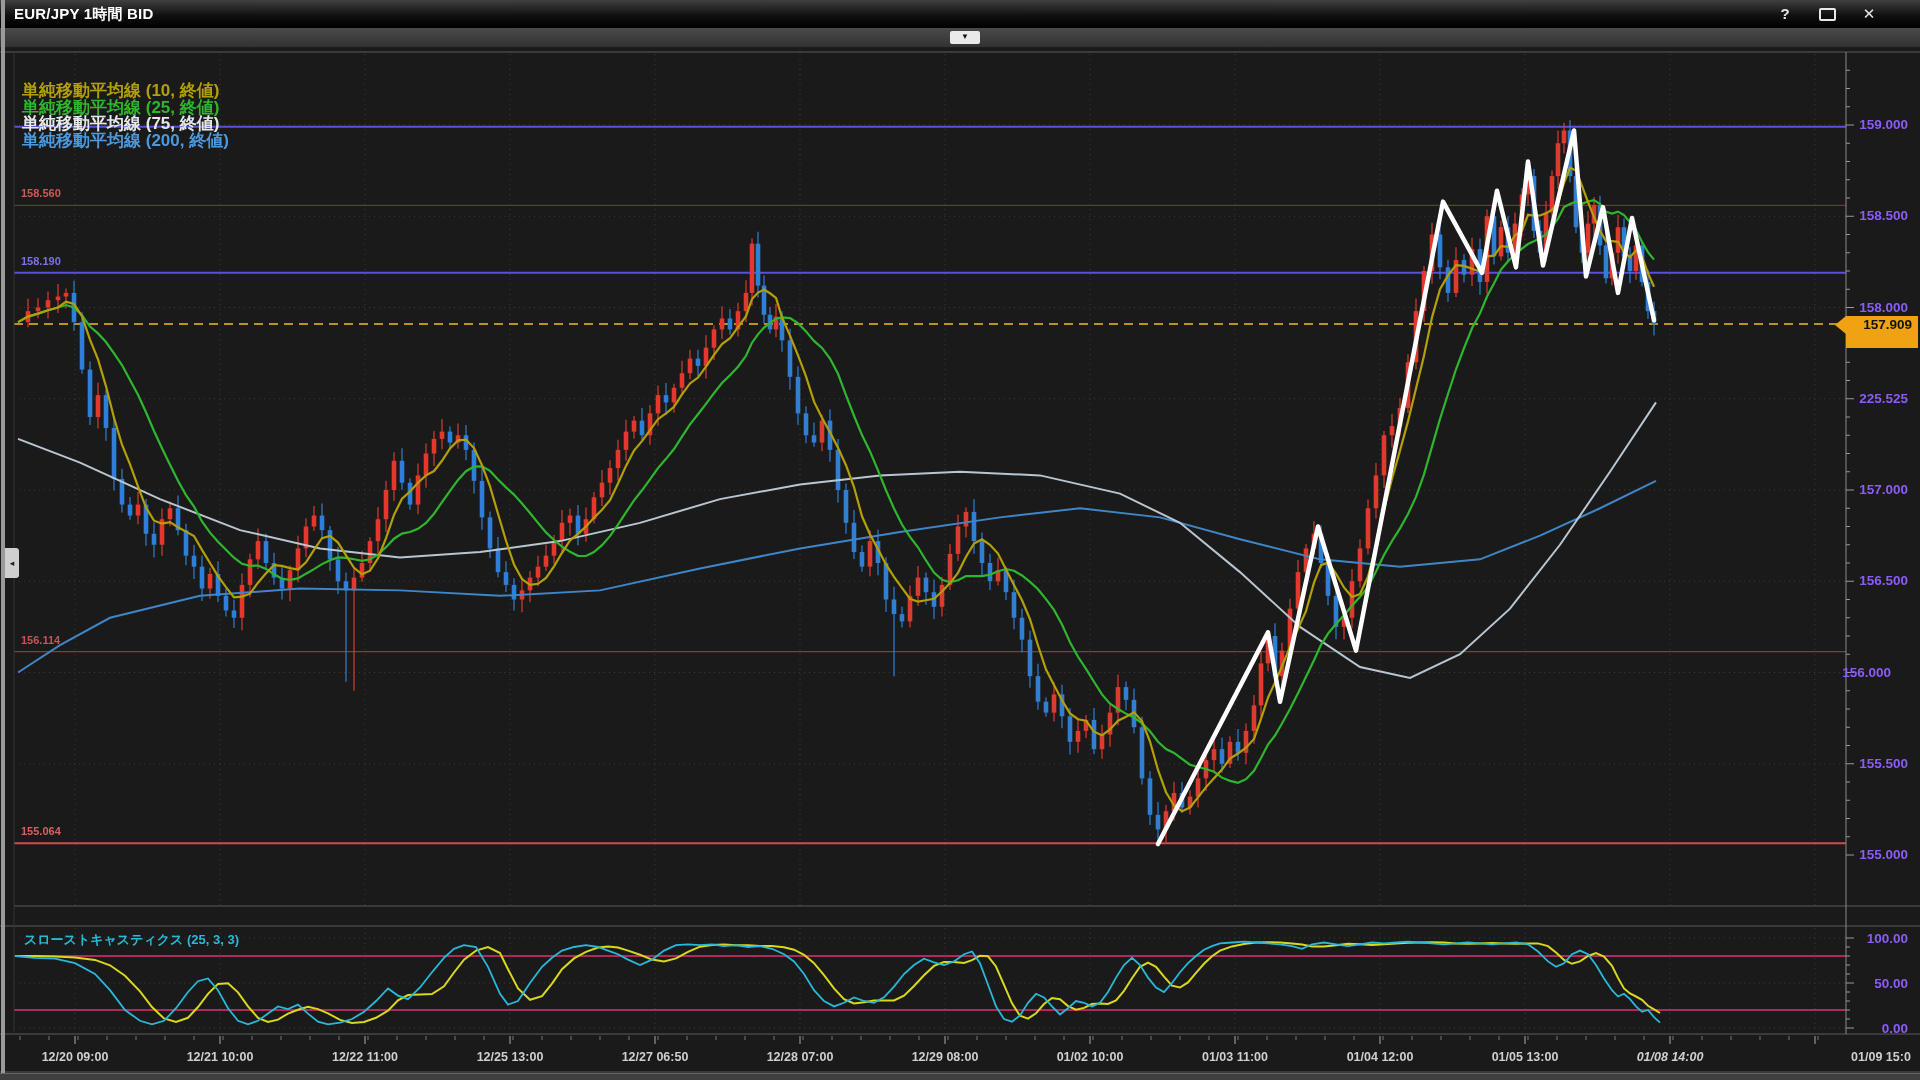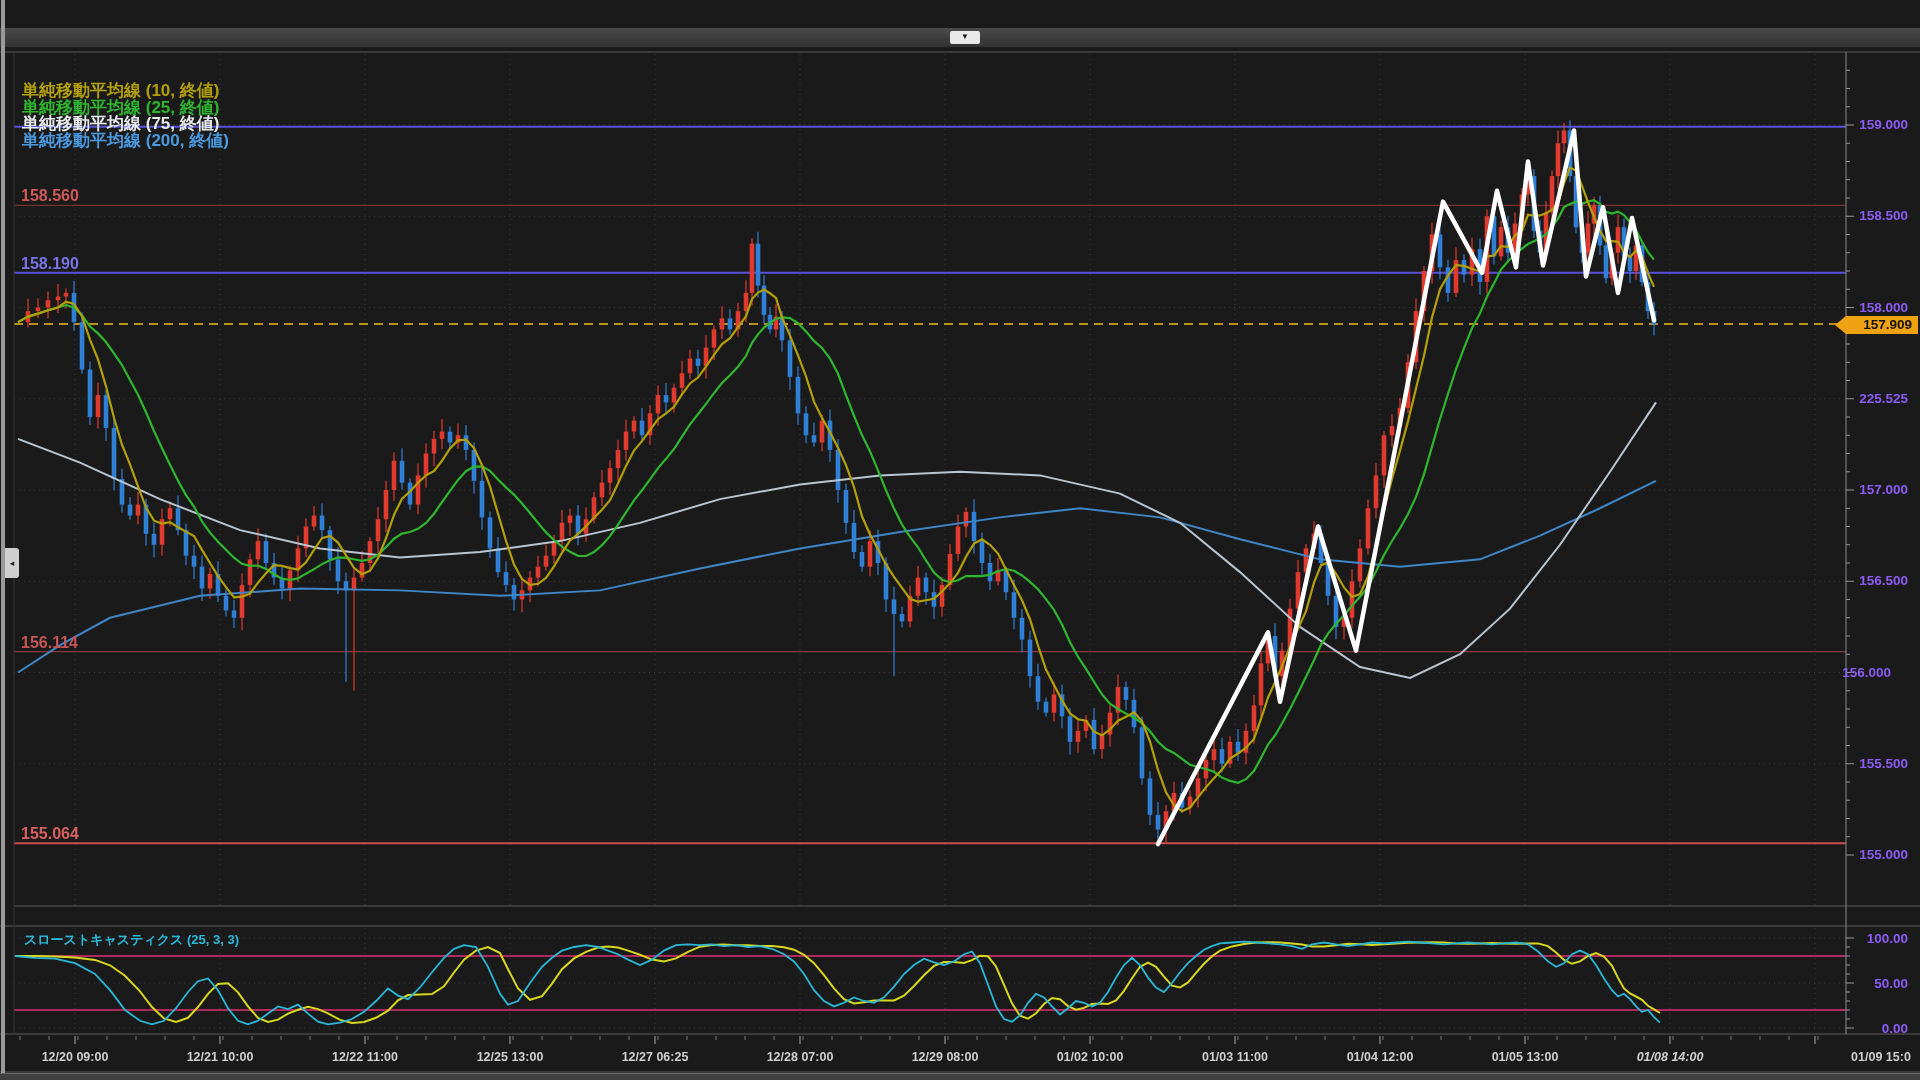--- a/index.html
+++ b/index.html
@@ -21,26 +21,26 @@
   #collapse-btn{position:absolute;left:950px;top:3px;width:30px;height:13px;background:#e9e9e9;
     border-radius:2px;text-align:center;line-height:11px;font-size:8px;color:#111;}
   
   #left-edge{position:absolute;left:1px;top:0;width:4px;height:1080px;background:#9a9a9a;}
   #left-toggle{position:absolute;left:5px;top:548px;width:14px;height:30px;background:#cfcfcf;
     border-radius:0 3px 3px 0;color:#222;font-size:9px;text-align:center;line-height:30px;}
   
   #chart{position:absolute;left:0;top:0;}
   
   .legend-item{position:absolute;left:22px;font-size:17px;font-weight:bold;white-space:nowrap;}
-  .lvl-label{position:absolute;left:21px;font-size:16px;font-weight:bold;white-space:nowrap;}
+  .lvl-label{position:absolute;left:21px;font-size:11px;font-weight:bold;white-space:nowrap;}
   .paxis-label{position:absolute;width:62px;text-align:right;font-size:13.5px;font-weight:bold;color:#8b5cf6;}
   .taxis-label{position:absolute;top:1050px;width:110px;margin-left:-55px;text-align:center;
      font-size:12.5px;font-weight:bold;color:#cfcfcf;white-space:nowrap;}
   #stoch-label{position:absolute;left:24px;top:931px;font-size:13px;font-weight:bold;}
-  #price-tag{position:absolute;left:1846px;top:316px;width:66px;height:18px;background:#f0a312;
+  #price-tag{position:absolute;left:1846px;top:316px;width:66px;height:32px;background:#f0a312;
      color:#111;font-size:13.5px;font-weight:bold;text-align:right;line-height:18px;padding-right:6px;}
   #price-tag:before{content:"";position:absolute;left:-11px;top:0;border-right:11px solid #f0a312;
      border-top:9px solid transparent;border-bottom:9px solid transparent;}
   #bottom-bar{position:absolute;left:0;top:1073px;width:1920px;height:7px;background:#3f3f3f;border-top:1px solid #666;}
 </style>
 </head>
 <body>
 
 <div id="win">
   <svg id="chart" width="1920" height="1080">
@@ -668,20 +668,26 @@
         <line x1="945" y1="1036" x2="945" y2="1044" stroke="#aaa"></line>
         <line x1="1090" y1="1036" x2="1090" y2="1044" stroke="#aaa"></line>
         <line x1="1235" y1="1036" x2="1235" y2="1044" stroke="#aaa"></line>
         <line x1="1380" y1="1036" x2="1380" y2="1044" stroke="#aaa"></line>
         <line x1="1525" y1="1036" x2="1525" y2="1044" stroke="#aaa"></line>
         <line x1="1670" y1="1036" x2="1670" y2="1044" stroke="#aaa"></line>
         <line x1="1815" y1="1036" x2="1815" y2="1044" stroke="#aaa"></line>
       </g>
     </svg>
 
+  <div id="titlebar">
+    <span id="titletext">EUR/JPY 1時間 BID</span>
+    <span class="winctl" id="btn-help">?</span>
+    <span class="winctl" id="btn-max"><span id="maxglyph"></span></span>
+    <span class="winctl" id="btn-close">✕</span>
+  </div>
 
   <div id="toolbar">
     <div id="collapse-btn">
       <span>▼</span>
     </div>
   </div>
 
   <div id="left-edge"></div>
   <div id="left-toggle">
     <span>◂</span>
@@ -713,21 +719,21 @@
   <div id="saxis">
       <div class="paxis-label" style="left: 1846px; top: 931px;">100.00</div>
       <div class="paxis-label" style="left: 1846px; top: 976px;">50.00</div>
       <div class="paxis-label" style="left: 1846px; top: 1021px;">0.00</div>
     </div>
   <div id="taxis">
       <div class="taxis-label" style="left: 75px;">12/20 09:00</div>
       <div class="taxis-label" style="left: 220px;">12/21 10:00</div>
       <div class="taxis-label" style="left: 365px;">12/22 11:00</div>
       <div class="taxis-label" style="left: 510px;">12/25 13:00</div>
-      <div class="taxis-label" style="left: 655px;">12/27 06:25</div>
+      <div class="taxis-label" style="left: 655px;">12/27 06:50</div>
       <div class="taxis-label" style="left: 800px;">12/28 07:00</div>
       <div class="taxis-label" style="left: 945px;">12/29 08:00</div>
       <div class="taxis-label" style="left: 1090px;">01/02 10:00</div>
       <div class="taxis-label" style="left: 1235px;">01/03 11:00</div>
       <div class="taxis-label" style="left: 1380px;">01/04 12:00</div>
       <div class="taxis-label" style="left: 1525px;">01/05 13:00</div>
       <div class="taxis-label" style="left: 1670px; font-style: italic;">01/08 14:00</div>
       <div class="taxis-label" style="left: 1881px;">01/09 15:0</div>
     </div>
 

